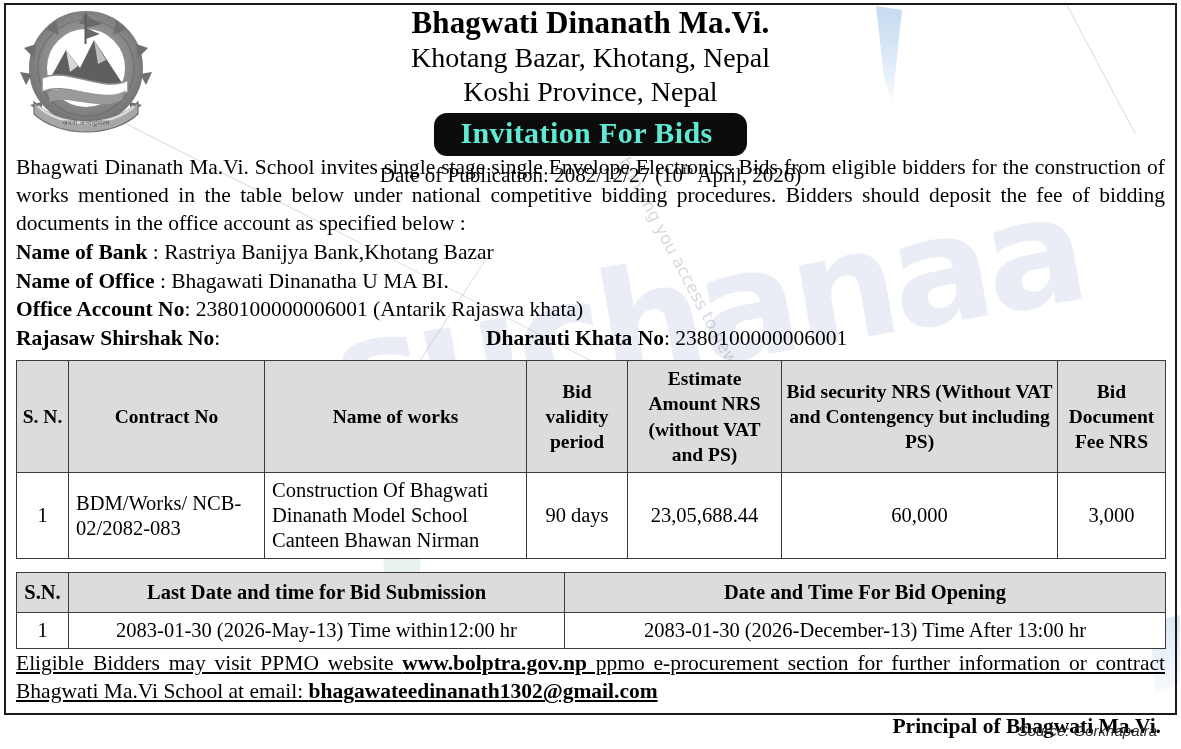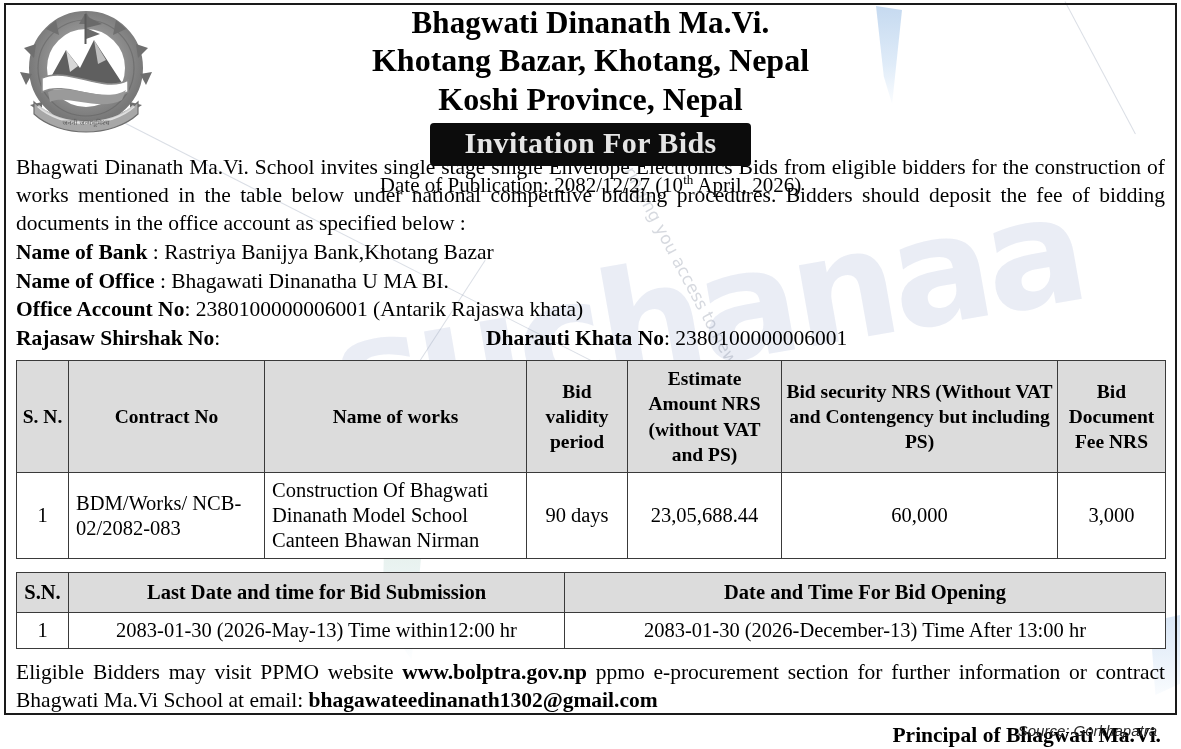--- a/index.html
+++ b/index.html
@@ -127,37 +127,37 @@
     text-align: center;
     padding-top: 6px;
   }
   .org-name {
     font-size: 31px;
     font-weight: bold;
     line-height: 1.12;
     letter-spacing: 0.1px;
   }
   .org-addr1, .org-addr2 {
-    font-size: 32px;
-    font-weight: bold;
+    font-size: 28px;
+    font-weight: normal;
     line-height: 1.22;
   }
 
   .banner-wrap {
     display: flex;
     justify-content: center;
     margin-top: 4px;
   }
   .banner {
     background: #0c0c0c;
-    color: #e5e5e5;
+    color: #5eead4;
     font-size: 30px;
     font-weight: bold;
-    padding: 4px 34px 7px 34px;
-    border-radius: 4px;
+    padding: 4px 34px 7px 26px;
+    border-radius: 13px;
     letter-spacing: 0.4px;
     line-height: 1.06;
   }
 
   .pub-date {
     text-align: center;
     font-size: 21px;
     margin-top: 6px;
     line-height: 1.2;
   }
@@ -229,22 +229,22 @@
   }
   table.bid.dates th { padding: 6px 4px; font-size: 20.5px; }
   table.bid.dates td { padding: 5px 4px; text-align: center; font-size: 20.5px; }
 
   
   .footer-note {
     font-size: 21.5px;
     line-height: 1.32;
     text-align: justify;
     text-justify: inter-word;
-    margin-top: 9px;
     padding: 0 4px;
+    text-decoration: underline;
   }
   .footer-note b { font-weight: bold; }
 
   .signoff {
     text-align: right;
     font-size: 21.5px;
     font-weight: bold;
     padding-right: 8px;
     margin-top: 8px;
   }

